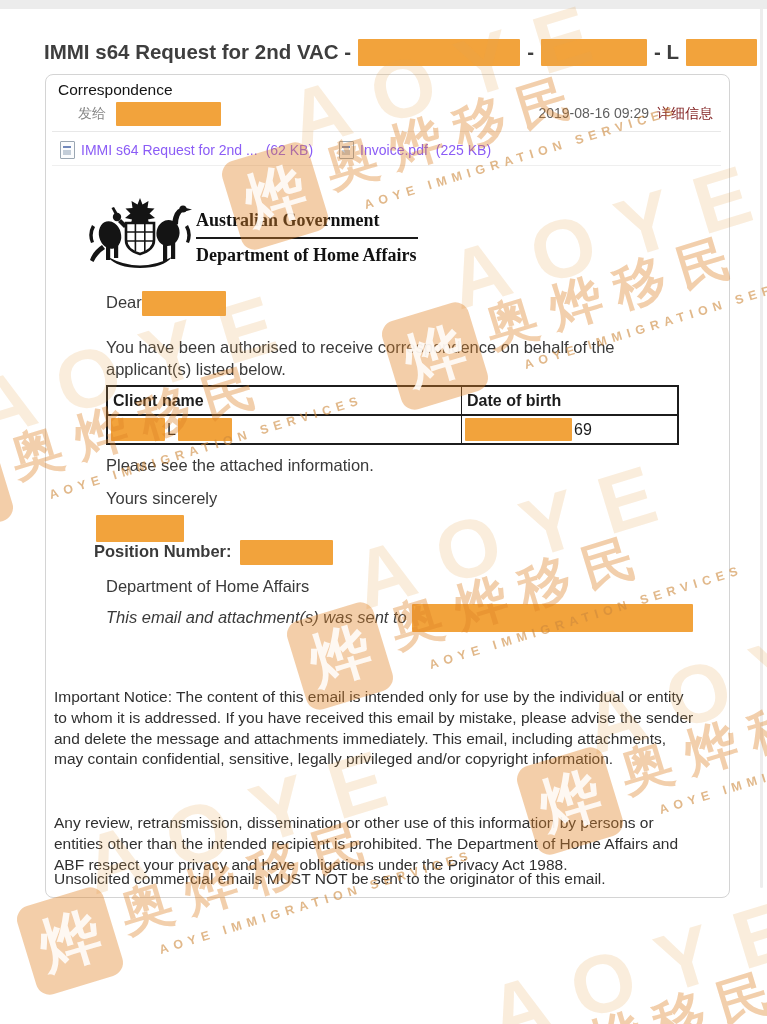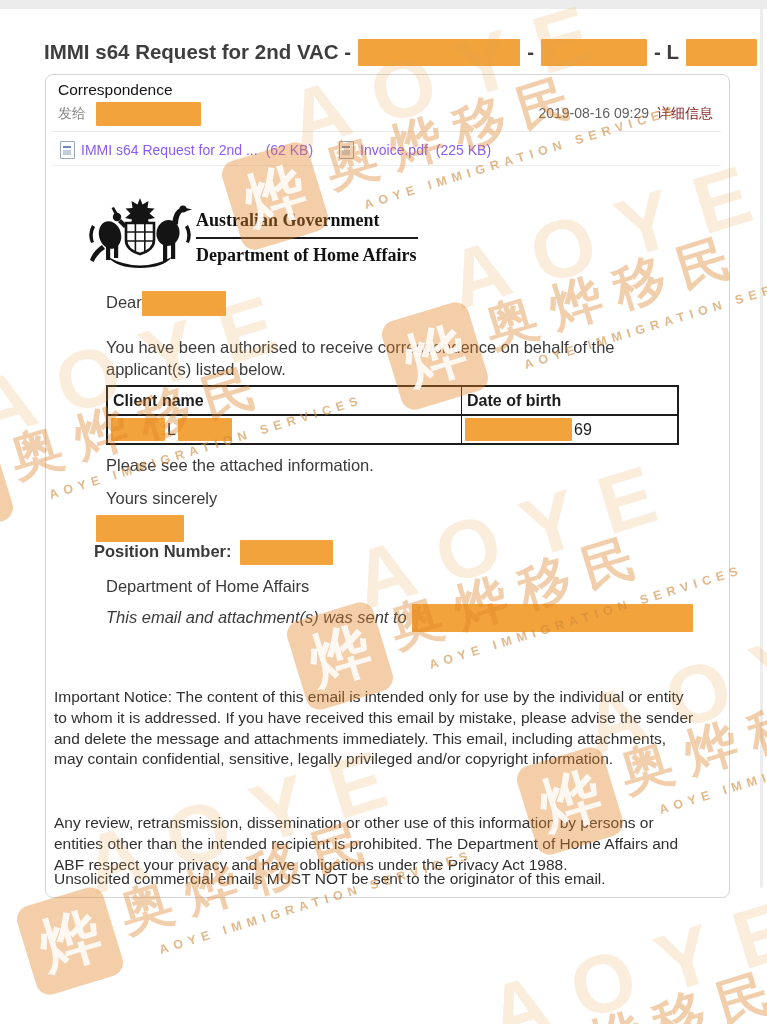--- a/index.html
+++ b/index.html
@@ -16,21 +16,21 @@
     font-size:20.5px;font-weight:bold;color:#3e3e3e;white-space:nowrap;}
   .redact{background:#F2A33C;border-radius:1px;display:inline-block;flex:none;}
   .b-title1{width:162px;height:27px;}
   .b-title2{width:106px;height:27px;}
   .b-title3{width:71px;height:27px;}
   
   .card{left:45px;top:74px;width:683px;height:822px;background:#fff;border:1.5px solid #d4d4d4;border-radius:8px;}
   .card .abs{position:absolute;}
   .corr-label{left:12px;top:6px;font-size:15.5px;font-weight:normal;color:#141414;}
   .sentto-row{left:12px;top:26px;height:26px;display:flex;align-items:center;gap:10px;}
-  .sentto-label{font-size:14px;color:#858585;}
+  .sentto-label{font-size:14px;color:#858585;margin-left:20px;}
   .b-sentto{width:105px;height:24px;}
   .date-row{right:16px;top:30px;font-size:14px;color:#5f5f5f;white-space:nowrap;}
   .details-link{margin-left:8px;color:#7f1d1d;}
   .hr1{left:6px;top:56px;width:669px;height:1px;background:#e8e8e8;}
   .attach-row{left:14px;top:62px;height:26px;display:flex;align-items:center;font-size:14px;color:#8b5cf6;white-space:nowrap;}
   .att-icon{width:13px;height:16px;border:1px solid #9aa6b2;background:#fbfcfd;border-radius:1px;position:relative;margin-right:6px;flex:none;}
   .att-icon:before{content:"";position:absolute;left:2px;top:4px;width:8px;height:2px;background:#7188bb;}
   .att-icon:after{content:"";position:absolute;left:2px;top:8px;width:8px;height:5px;background:#c3cdd8;}
   .att-size{margin-left:8px;}
   .att-gap{width:26px;flex:none;}

